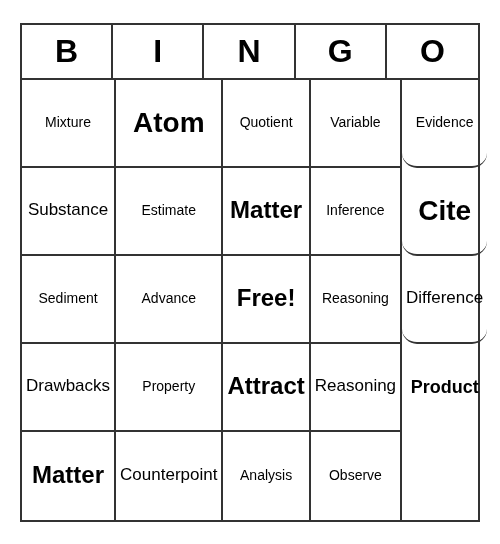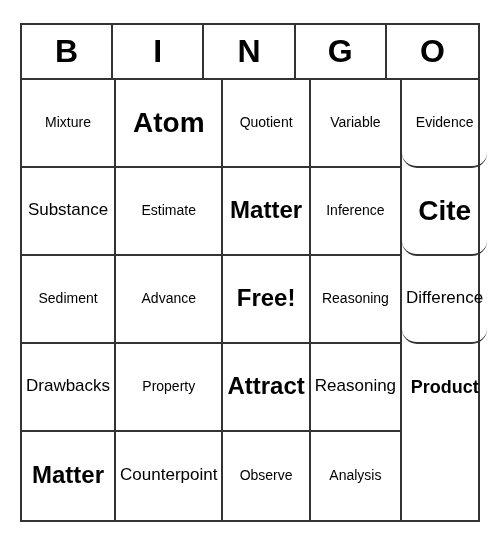--- a/index.html
+++ b/index.html
@@ -144,19 +144,19 @@
       <div class="bingo-cell">
         <span class="medium">Product</span>
       </div>
       <div class="bingo-cell">
         <span class="large">Matter</span>
       </div>
       <div class="bingo-cell">
         <span class="small">Counterpoint</span>
       </div>
       <div class="bingo-cell">
-        <span>Observe</span>
+        <span>Analysis</span>
       </div>
       <div class="bingo-cell">
-        <span>Analysis</span>
+        <span>Observe</span>
       </div>
     </div>
 </div>
 
 </body></html>

